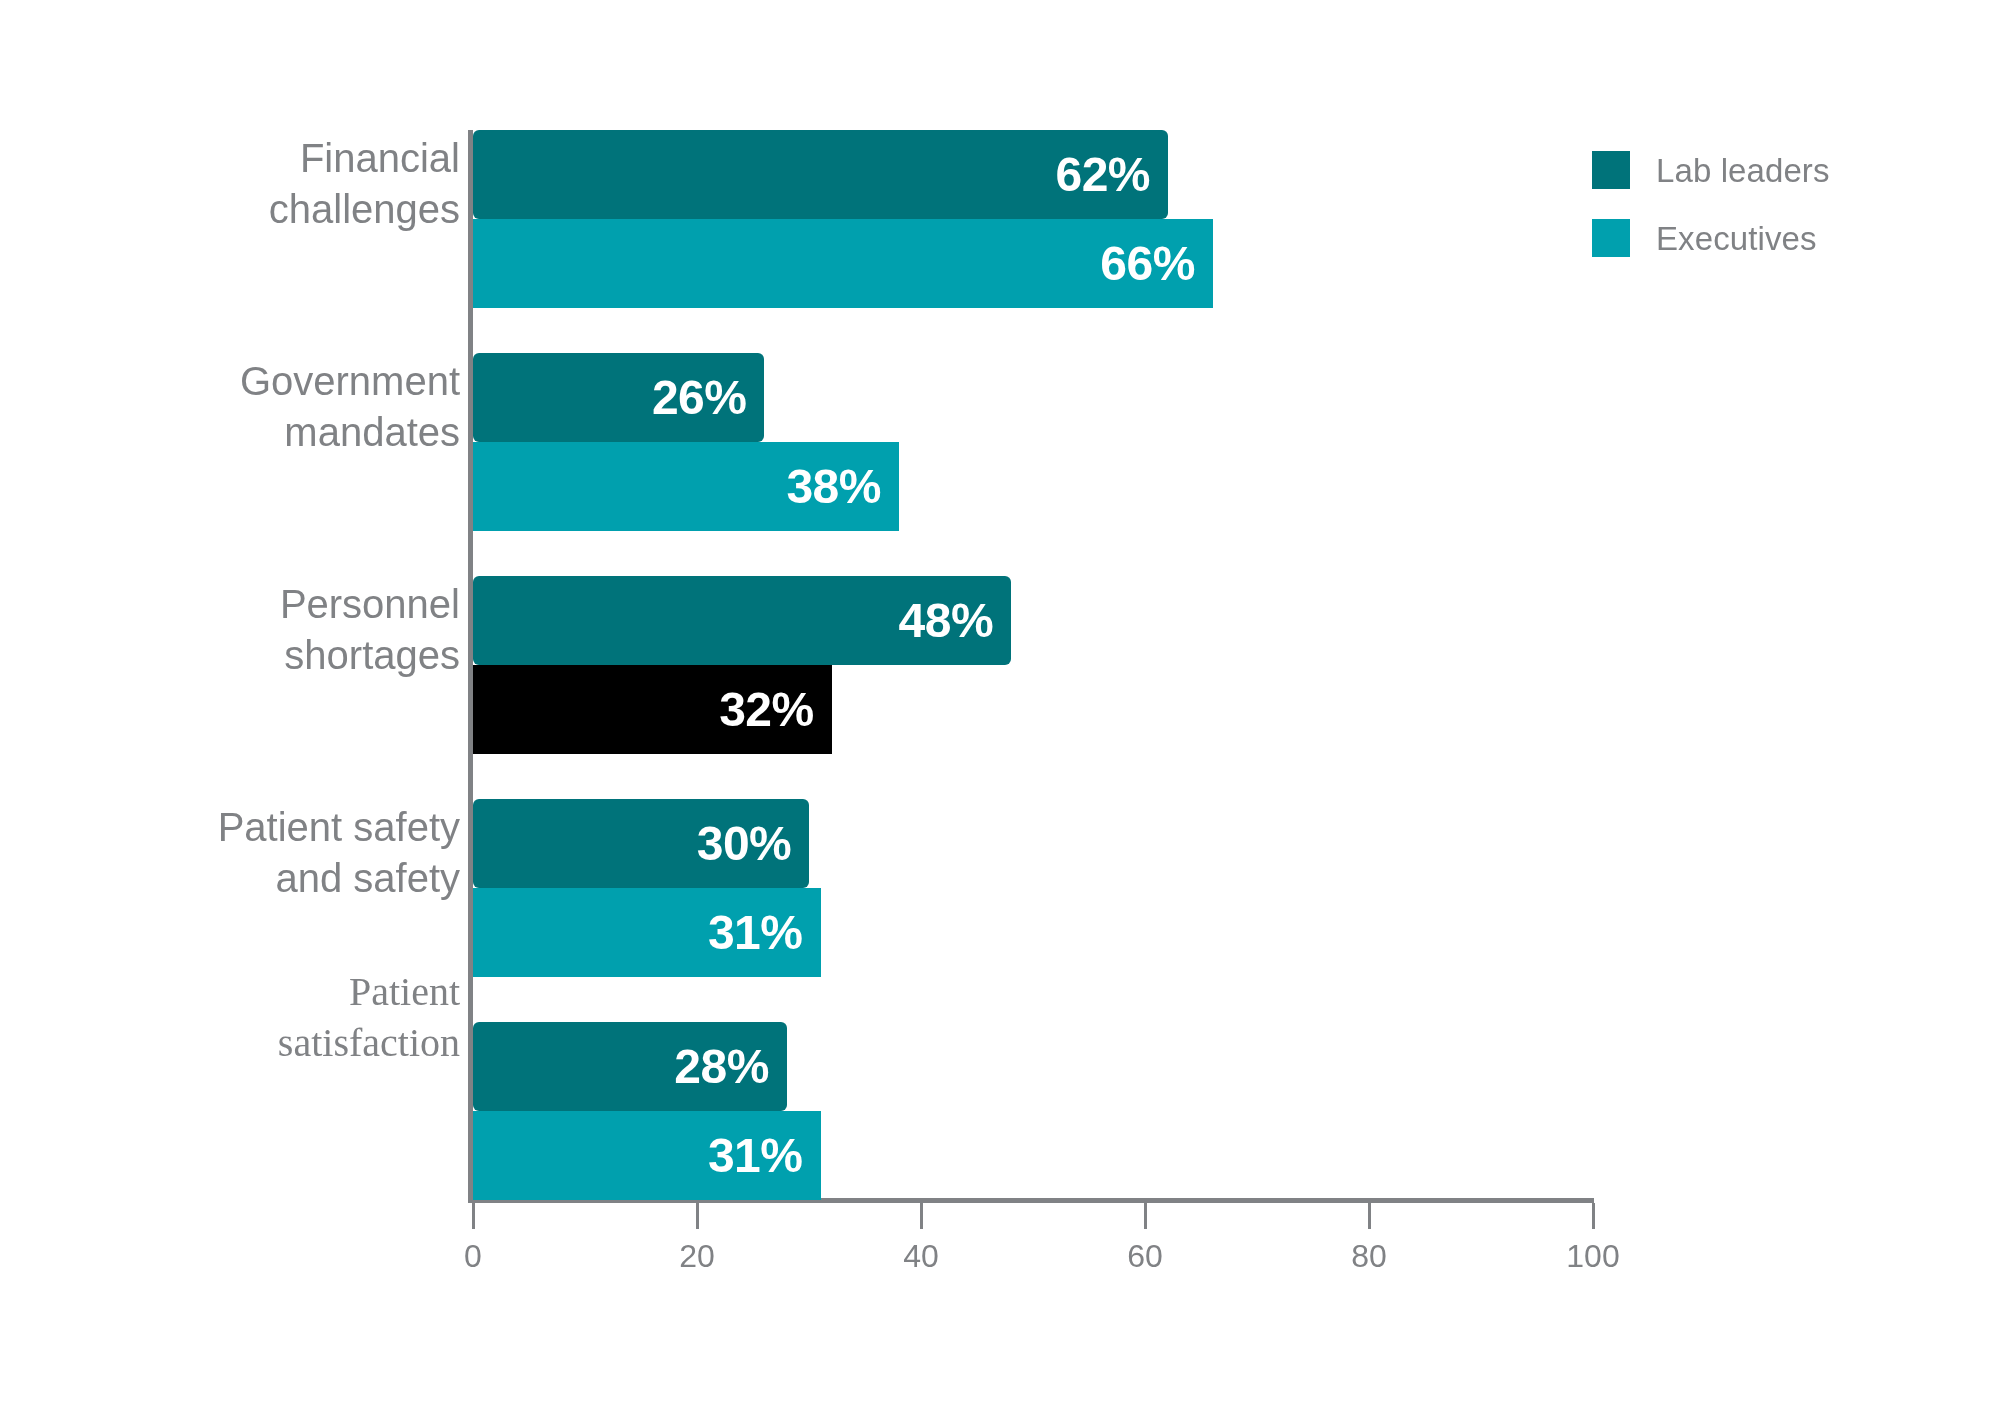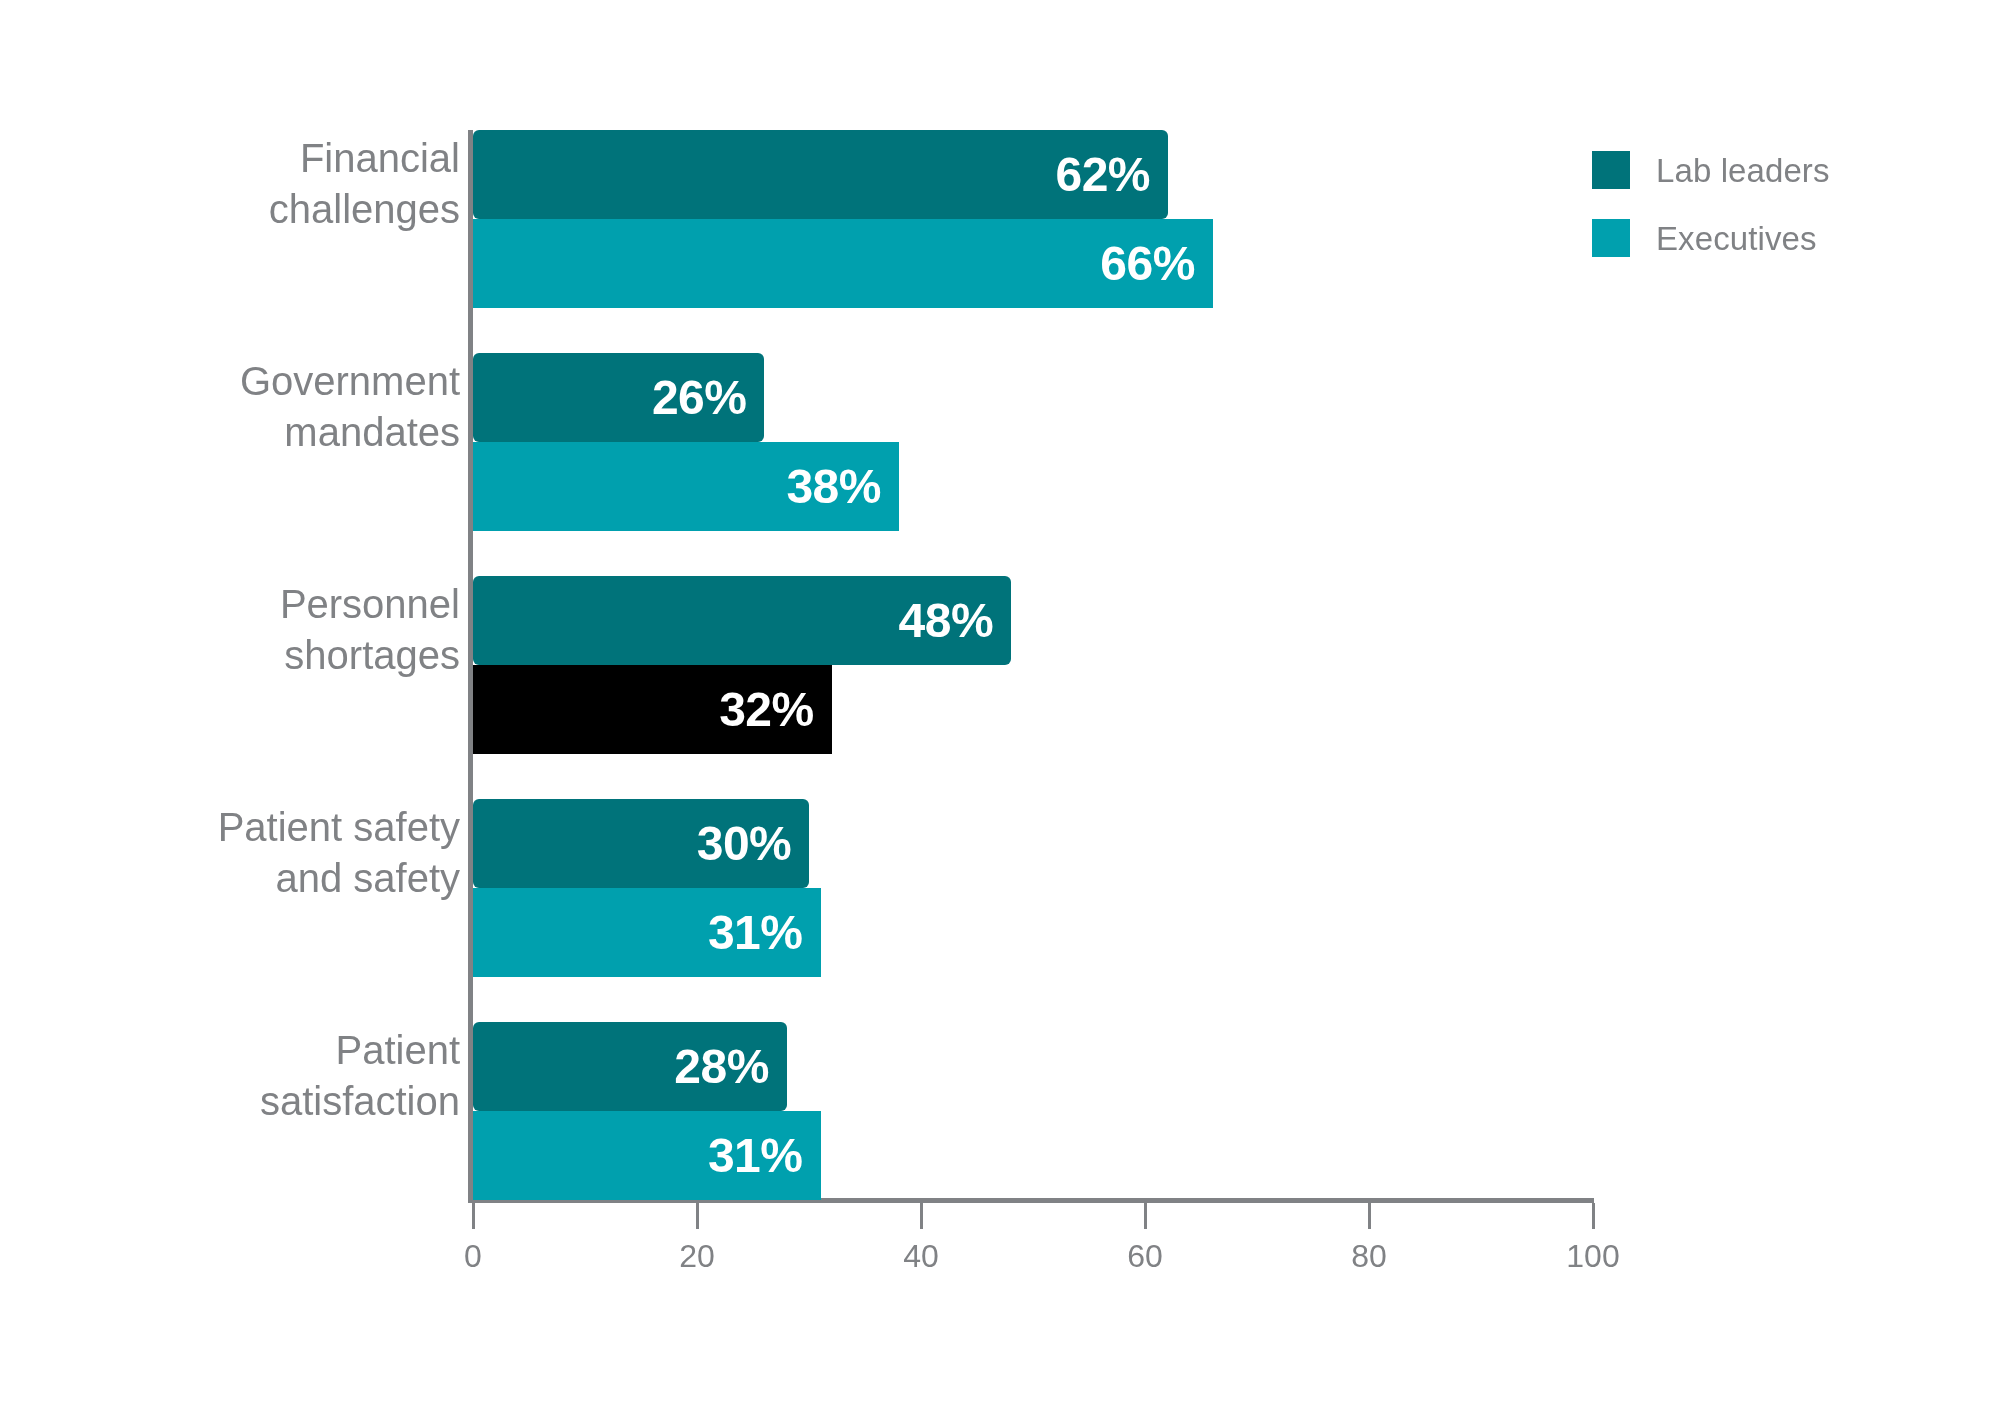--- a/index.html
+++ b/index.html
@@ -159,21 +159,21 @@
     <div>mandates</div>
   </div>
   <div class="cat-label" style="top: 579px;">
     <div>Personnel</div>
     <div>shortages</div>
   </div>
   <div class="cat-label" style="top: 802px;">
     <div>Patient safety</div>
     <div>and safety</div>
   </div>
-  <div class="cat-label" style="top: 1025px;">
+  <div class="cat-label" style="top: 966px; font-family: Liberation Serif, serif;">
     <div>Patient</div>
     <div>satisfaction</div>
   </div>
 
   <div class="plot">
 
     <div class="y-axis-line"></div>
     <div class="x-axis-line"></div>
 
     <div class="tick" style="left:-1px;"></div>

